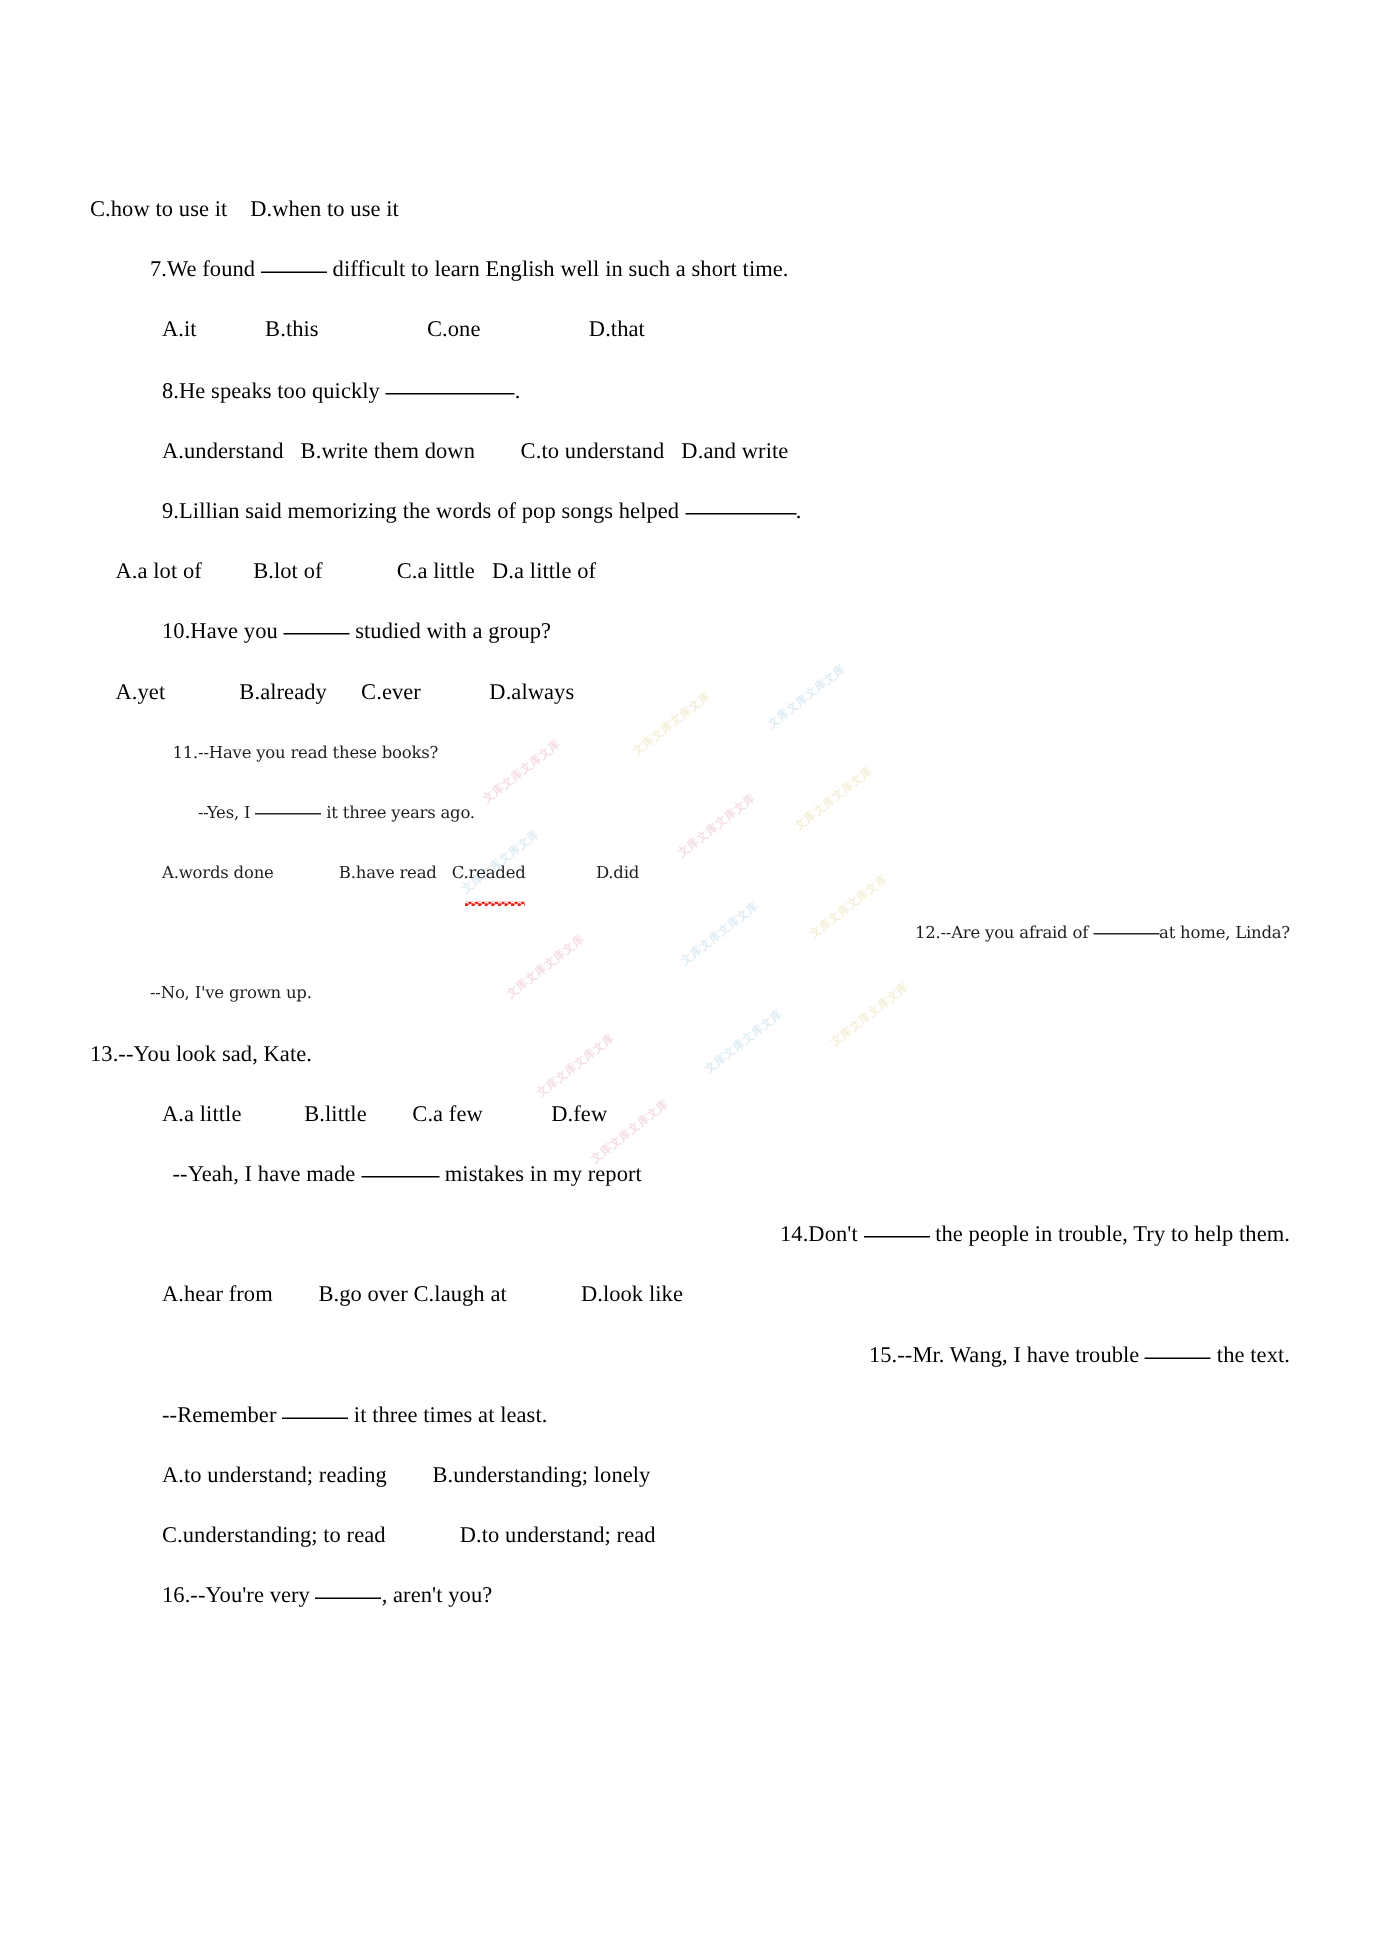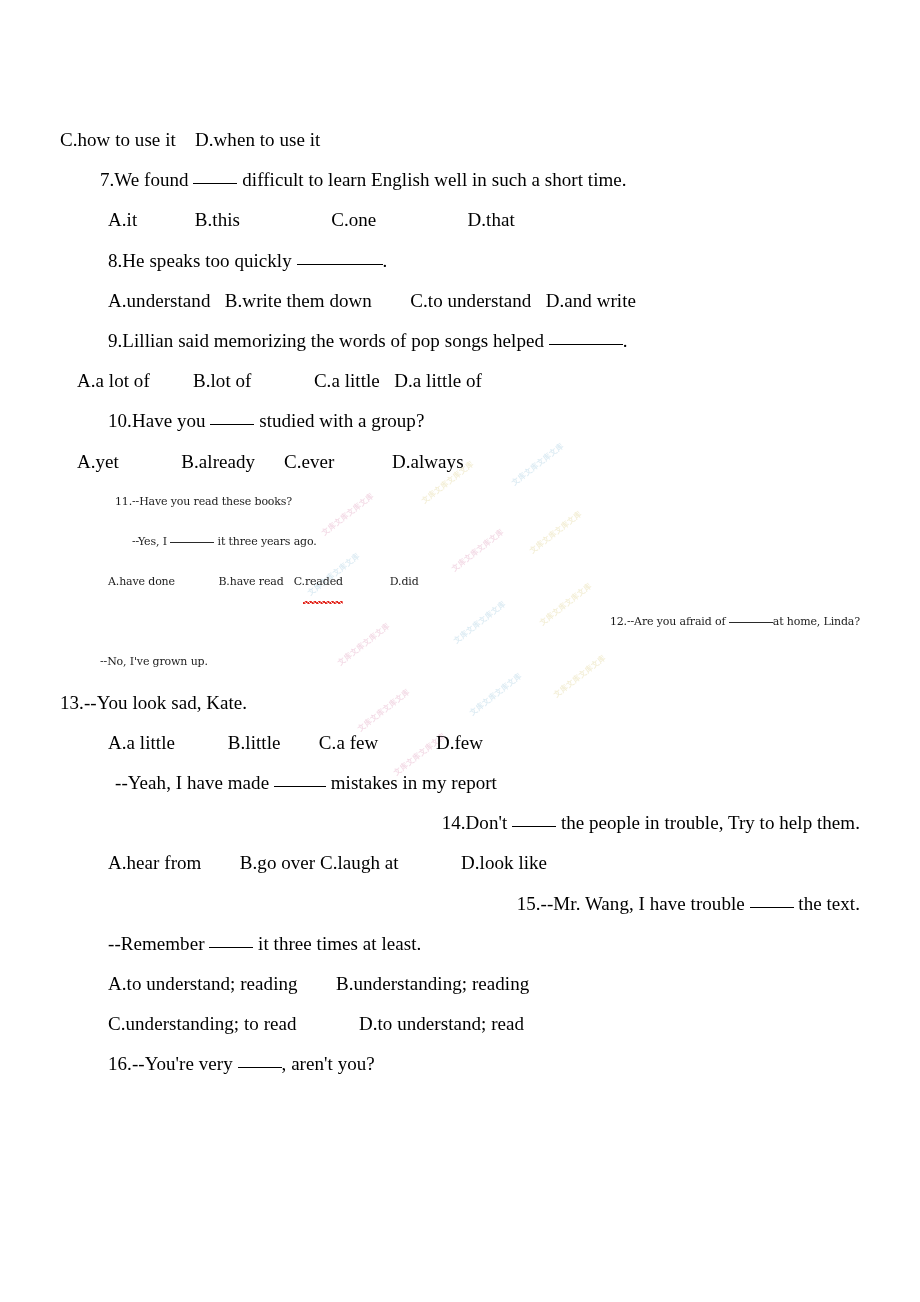--- a/index.html
+++ b/index.html
@@ -31,21 +31,21 @@
 
   .doc-body {
     position: relative;
     z-index: 2;
   }
 
   .line {
     position: relative;
     height: 40.2px;
     line-height: 40.2px;
-    font-size: 19px;
+    font-size: 15px;
     white-space: pre;
     letter-spacing: 0.05px;
   }
 
   
   .ind-0  { padding-left: 0px;  }
   .ind-1  { padding-left: 17px; }
   .ind-2  { padding-left: 22px; text-align: right; }
   .ind-3  { padding-left: 40px; }
   .ind-4  { padding-left: 48px; }
@@ -158,41 +158,41 @@
     <div class="line ind-1"><span>A.a lot of</span>         <span>B.lot of</span>             <span>C.a little</span>   <span>D.a little of</span></div>
 
     <div class="line ind-4"><span>10.Have you </span><span class="blank w-md"></span><span> studied with a group?</span></div>
 
     <div class="line ind-1"><span>A.yet</span>             <span>B.already</span>      <span>C.ever</span>            <span>D.always</span></div>
 
     <div class="line ind-5 faint-block"><span>11.--Have you read these books?</span></div>
 
     <div class="line ind-7 faint-block"><span>--Yes, I </span><span class="blank w-md faint"></span><span> it three years ago.</span></div>
 
-    <div class="line ind-4 faint-block"><span>A.have done</span>             <span>B.have read</span>   <span class="misspell"><span>C.</span><span>readed</span></span>              <span>D.did</span></div>
+    <div class="line ind-4 faint-block"><span>A.words done</span>             <span>B.have read</span>   <span class="misspell"><span>C.</span><span>readed</span></span>              <span>D.did</span></div>
 
     <div class="line ind-2 faint-block"><span>12.--Are you afraid of </span><span class="blank w-md faint"></span><span>at home, Linda?</span></div>
 
     <div class="line ind-3 faint-block"><span>--No, I've grown up.</span></div>
 
 
     <div class="line ind-0"><span>13.--You look sad, Kate.</span></div>
 
     <div class="line ind-4"><span>A.a little</span>           <span>B.little</span>        <span>C.a few</span>            <span>D.few</span></div>
 
     <div class="line ind-5"><span>--Yeah, I have made </span><span class="blank w-lg"></span><span> mistakes in my report</span></div>
 
     <div class="line ind-2"><span>14.Don't </span><span class="blank w-md"></span><span> the people in trouble, Try to help them.</span></div>
 
     <div class="line ind-4"><span>A.hear from</span>        <span>B.go over</span> <span>C.laugh at</span>             <span>D.look like</span></div>
 
     <div class="line ind-2"><span>15.--Mr. Wang, I have trouble </span><span class="blank w-md"></span><span> the text.</span></div>
 
     <div class="line ind-4"><span>--Remember </span><span class="blank w-md"></span><span> it three times at least.</span></div>
 
-    <div class="line ind-4"><span>A.to understand; reading</span>        <span>B.understanding; reading</span></div>
+    <div class="line ind-4"><span>A.to understand; reading</span>        <span>B.understanding; lonely</span></div>
 
     <div class="line ind-4"><span>C.understanding; to read</span>             <span>D.to understand; read</span></div>
 
     <div class="line ind-4"><span>16.--You're very </span><span class="blank w-md"></span><span>, aren't you?</span></div>
 
   </div>
 </div>
 
 </body></html>

